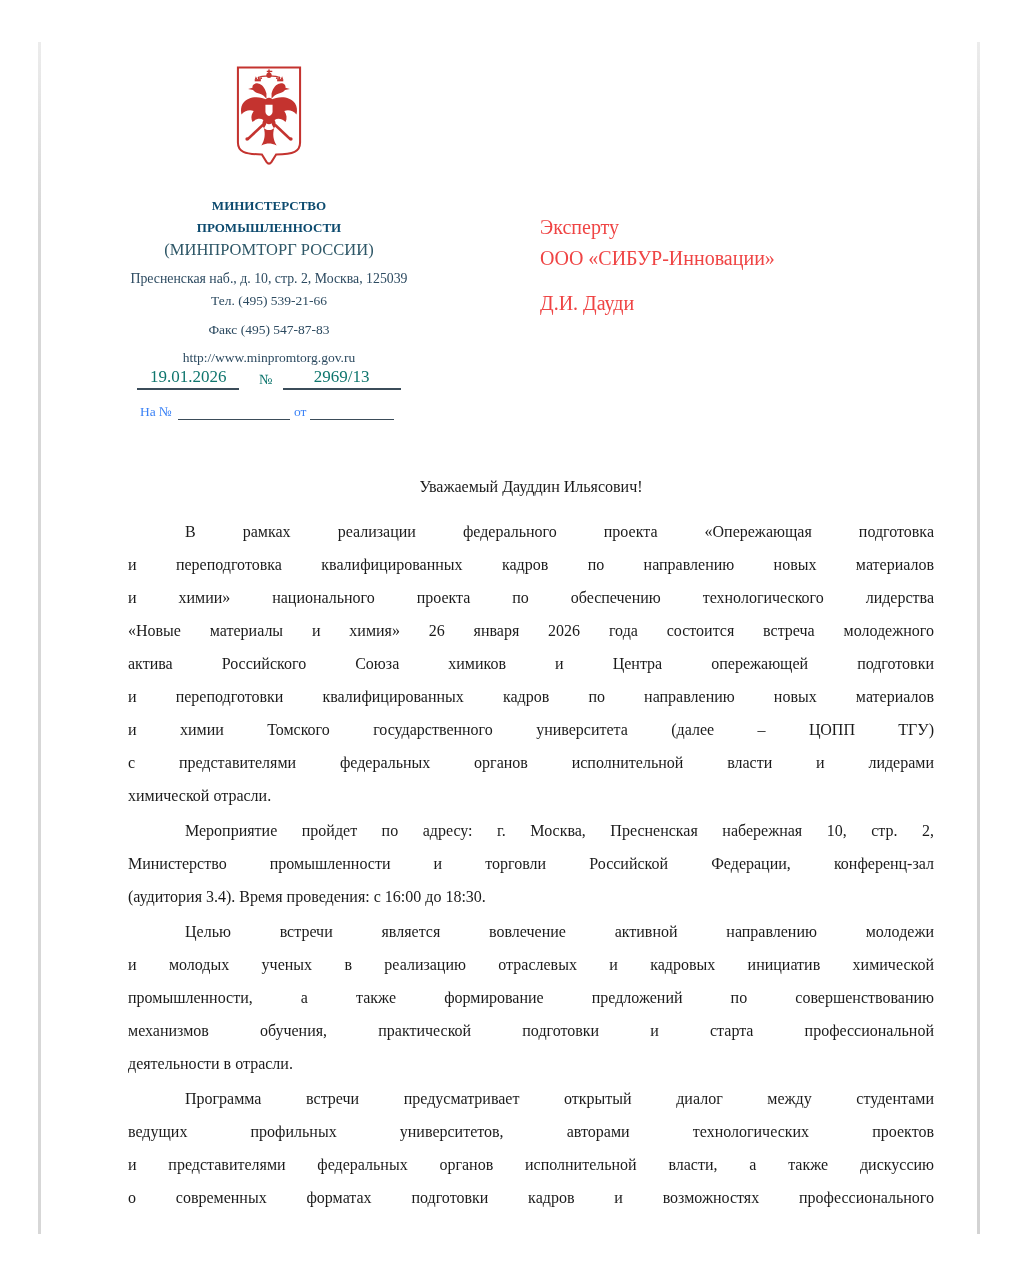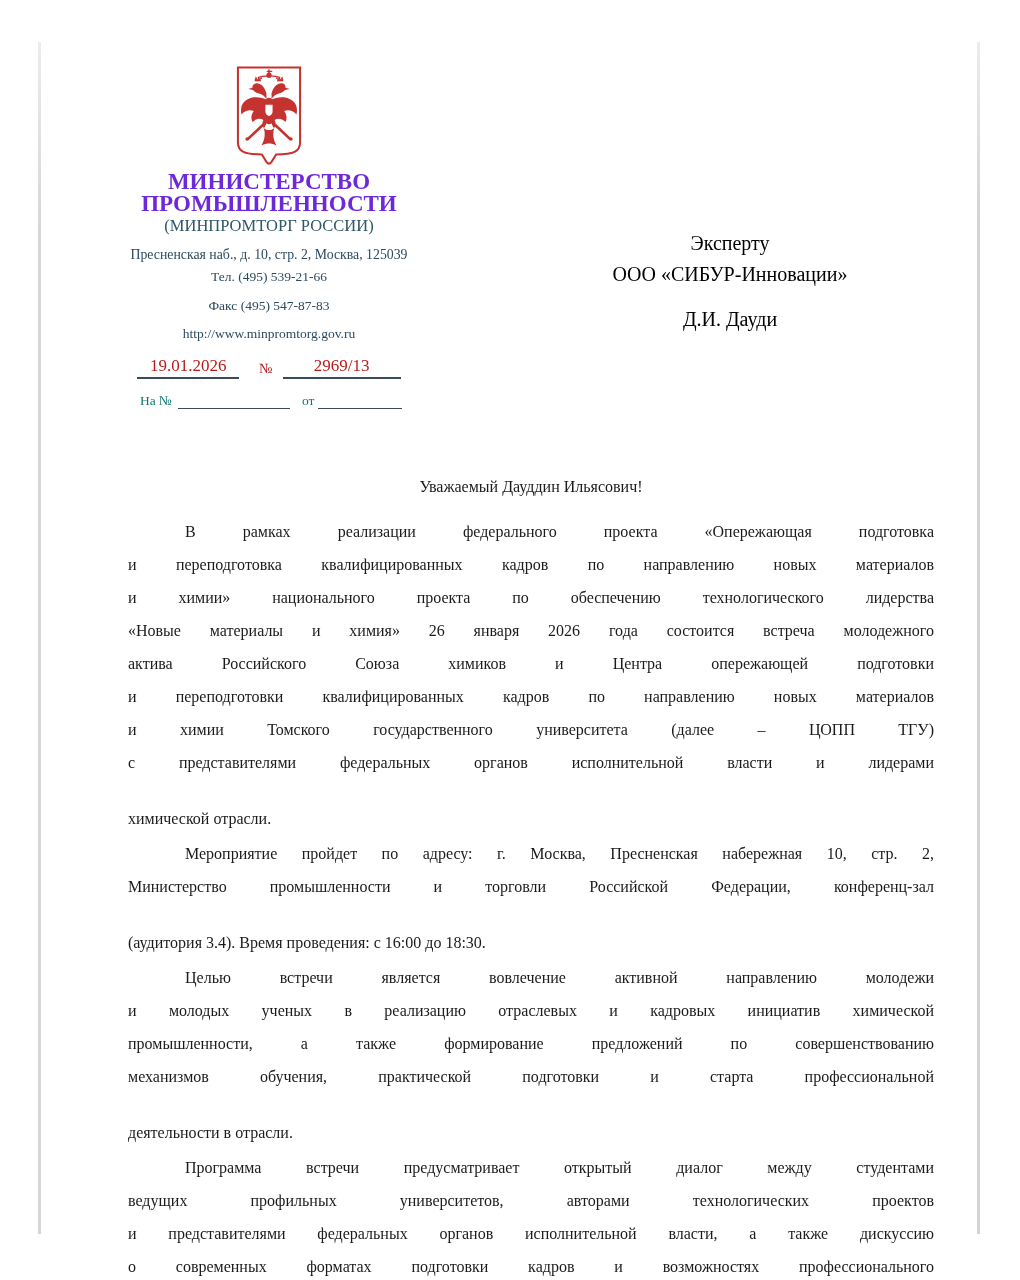--- a/index.html
+++ b/index.html
@@ -8,52 +8,52 @@
     background:#ffffff; overflow:hidden;
     font-family:"Liberation Serif","DejaVu Serif",serif;
   }
   .edge { position:absolute; top:42px; height:1192px; width:3px; }
   .edge-left  { left:38px;  background:linear-gradient(to bottom,#ececec,#d7d7d7 15%,#d7d7d7); }
   .edge-right { left:977px; background:linear-gradient(to bottom,#ececec,#d3d3d3 15%,#d3d3d3); }
 
   
   .letterhead { position:absolute; left:128px; top:63px; width:282px; text-align:center; }
   .emblem { display:block; margin:0 auto; }
-  .lh-title { margin-top:0; font-weight:bold; font-size:23px; line-height:22px; color:#6d28d9; }
+  .lh-title { margin-top:24px; font-weight:bold; font-size:13px; line-height:22px; color:#0c4a6e; }
   .lh-subtitle { font-size:16.5px; line-height:22px; color:#2e5767; }
   .lh-address { margin-top:8px; font-size:13.8px; line-height:19px; color:#2c4a60; }
   .lh-contact { font-size:13.5px; line-height:17.5px; color:#2c4a60;margin-top:11px; }
   .lh-contact.first { margin-top:4px; }
 
-  .ref-row1 { margin-top:13px; display:flex; justify-content:center; align-items:flex-end;
-              font-size:17px; color:#b91c1c; }
+  .ref-row1 { display:flex; justify-content:center; align-items:flex-end;
+              font-size:17px; color:#0f766e; }
   .ufield { display:inline-block; text-align:center; border-bottom:2px solid #3b4c59; padding-bottom:1px; }
   .ufield.date { width:102px; }
   .ufield.num  { width:118px; margin-left:5px; }
   .nosign { margin:0 5px 0 20px; font-size:14px; padding-bottom:2px; }
 
   .ref-row2 { margin-top:14px; display:flex; justify-content:flex-start; align-items:flex-end;
-              font-size:13.5px; color:#0f766e; padding-left:12px; }
+              font-size:13.5px; color:#3b82f6; padding-left:12px; }
   .blank { display:inline-block; border-bottom:1.5px solid #3b4c59; height:14px; }
   .blank1 { width:112px; margin-left:6px; }
   .blank2 { width:84px;  margin-left:4px; }
-  .ot-label { margin-left:12px;text-align:right; }
+  .ot-label { margin-left:4px;text-align:right; }
 
   
-  .recipient { position:absolute; left:540px; top:228px; width:380px;
-               text-align:center; font-size:20px; line-height:31px; color:#000000; }
+  .recipient { position:absolute; left:540px; top:212px; width:380px;
+               text-align:left; font-size:20px; line-height:31px; color:#ef4444; }
   .recipient-name { margin-top:14px; }
 
   
   .letter-body { position:absolute; left:128px; top:470px; width:806px;
                  font-size:16px; line-height:33px; color:#1b1b1b; }
   .salutation { text-align:center; line-height:33px; margin-bottom:12px; }
   .para { margin:2px 0 0 0; }
   .line { display:block; text-align:justify; text-align-last:justify;font-family:Liberation Serif, serif; }
-  .line.last { text-align-last:left;margin-top:23px; }
+  .line.last { text-align-last:left; }
   .line.indent { text-indent:57px; }
 </style>
 </head>
 <body>
 
 <div class="edge edge-left"></div>
 <div class="edge edge-right"></div>
 
 <div class="letterhead">
 

